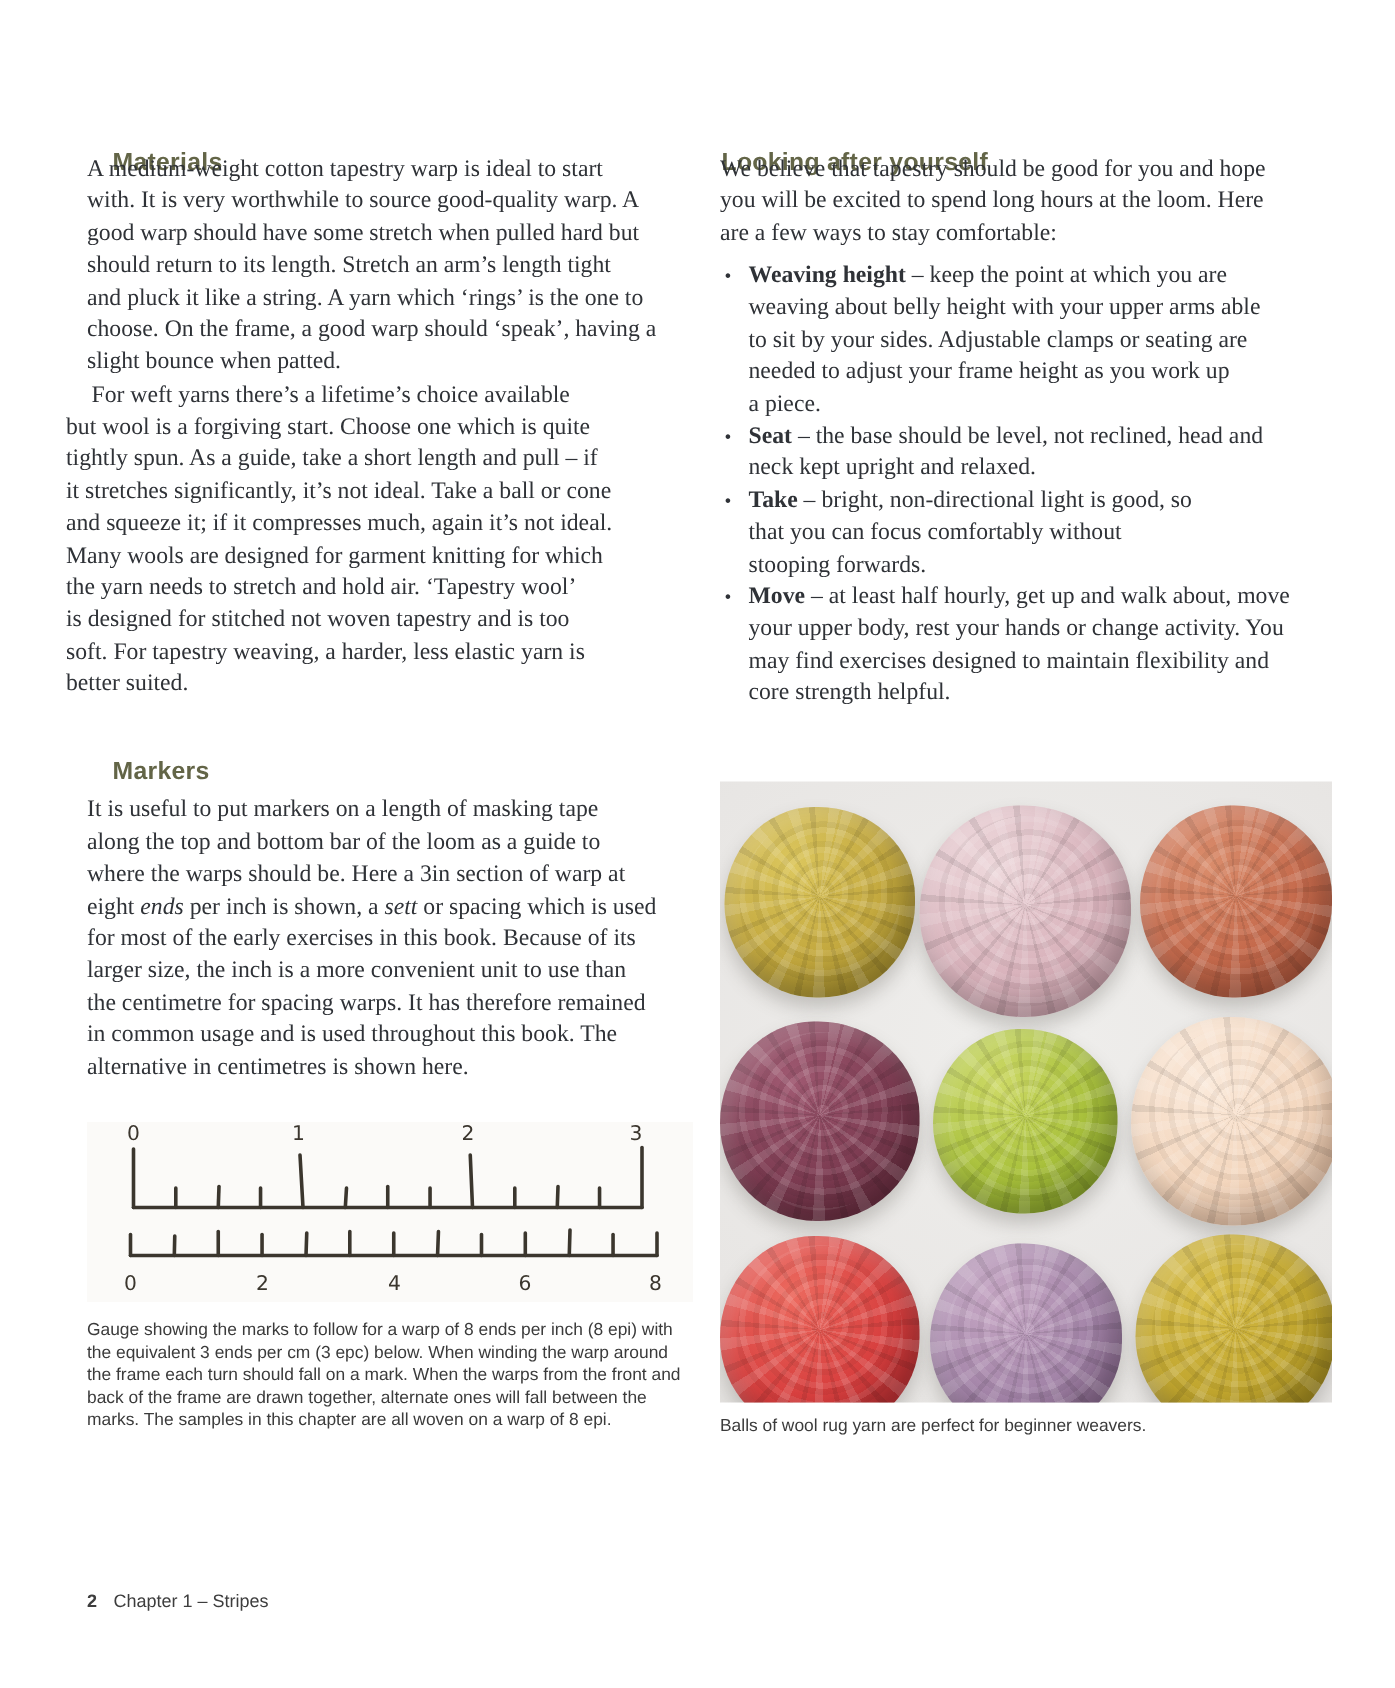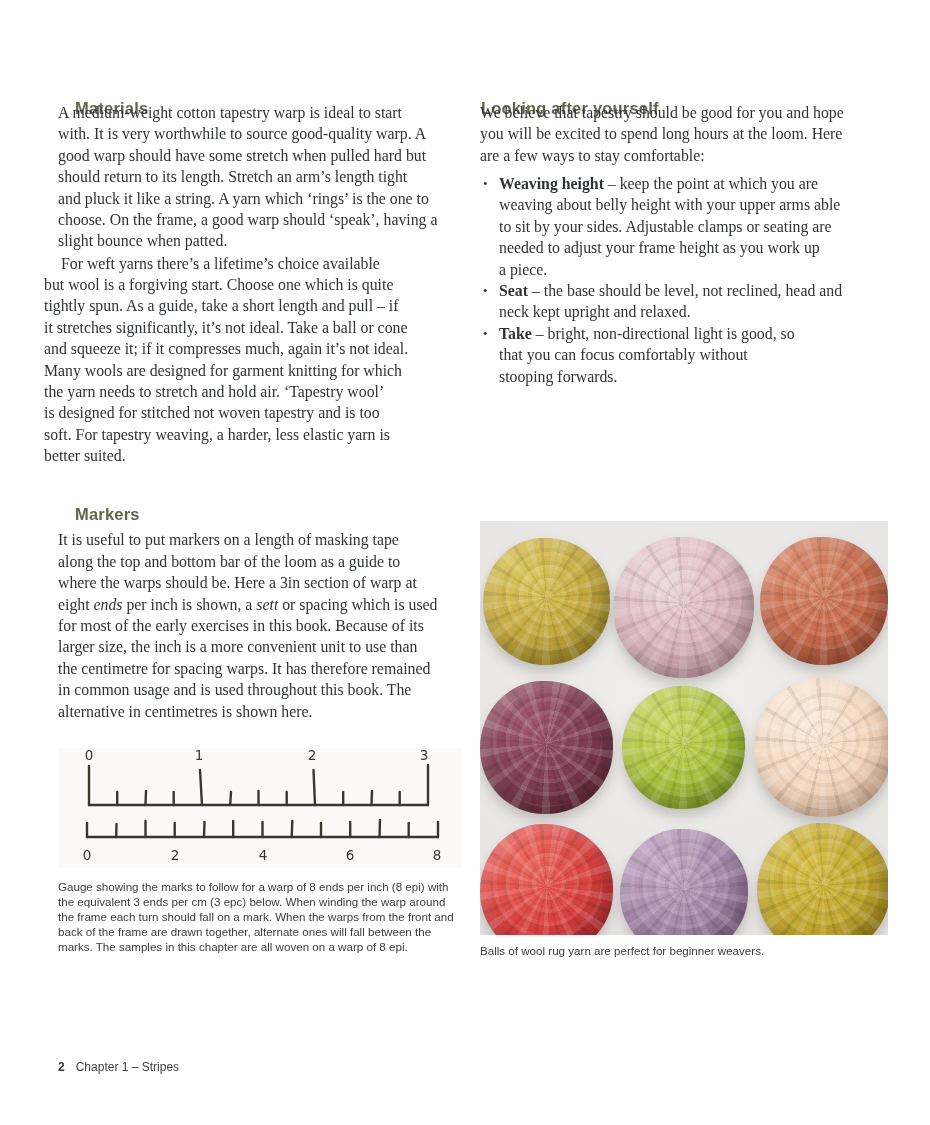--- a/index.html
+++ b/index.html
@@ -180,20 +180,24 @@
   <li><b>Weaving height</b><span> – keep the point at which you are
 weaving about belly height with your upper arms able
 to sit by your sides. Adjustable clamps or seating are
 needed to adjust your frame height as you work up
 a piece.</span></li>
   <li><b>Seat</b><span> – the base should be level, not reclined, head and
 neck kept upright and relaxed.</span></li>
   <li><b>Take</b><span> – bright, non-directional light is good, so
 that you can focus comfortably without
 stooping forwards.</span></li>
+  <li><b>Move</b><span> – at least half hourly, get up and walk about, move
+your upper body, rest your hands or change activity. You
+may find exercises designed to maintain flexibility and
+core strength helpful.</span></li>
 </ul>
 
 <div class="block photo" style="left:480px;top:521px;">
   <div class="ball" style="--light: #dcc75e; --base: #c3a83e; --dark: #8f7b22;"></div>
   <div class="ball" style="--light: #eed9dc; --base: #d9b3bc; --dark: #b18893;"></div>
   <div class="ball" style="--light: #da8d6c; --base: #c56a4c; --dark: #97462f;"></div>
   <div class="ball" style="--light: #a05a72; --base: #7d3c52; --dark: #55202f;"></div>
   <div class="ball" style="--light: #cdd966; --base: #a9c13c; --dark: #6f8a1e;"></div>
   <div class="ball" style="--light: #fbeadb; --base: #f3d6bd; --dark: #d4a98b;"></div>
   <div class="ball" style="--light: #ec6a5f; --base: #d8403f; --dark: #9e1f26;"></div>

